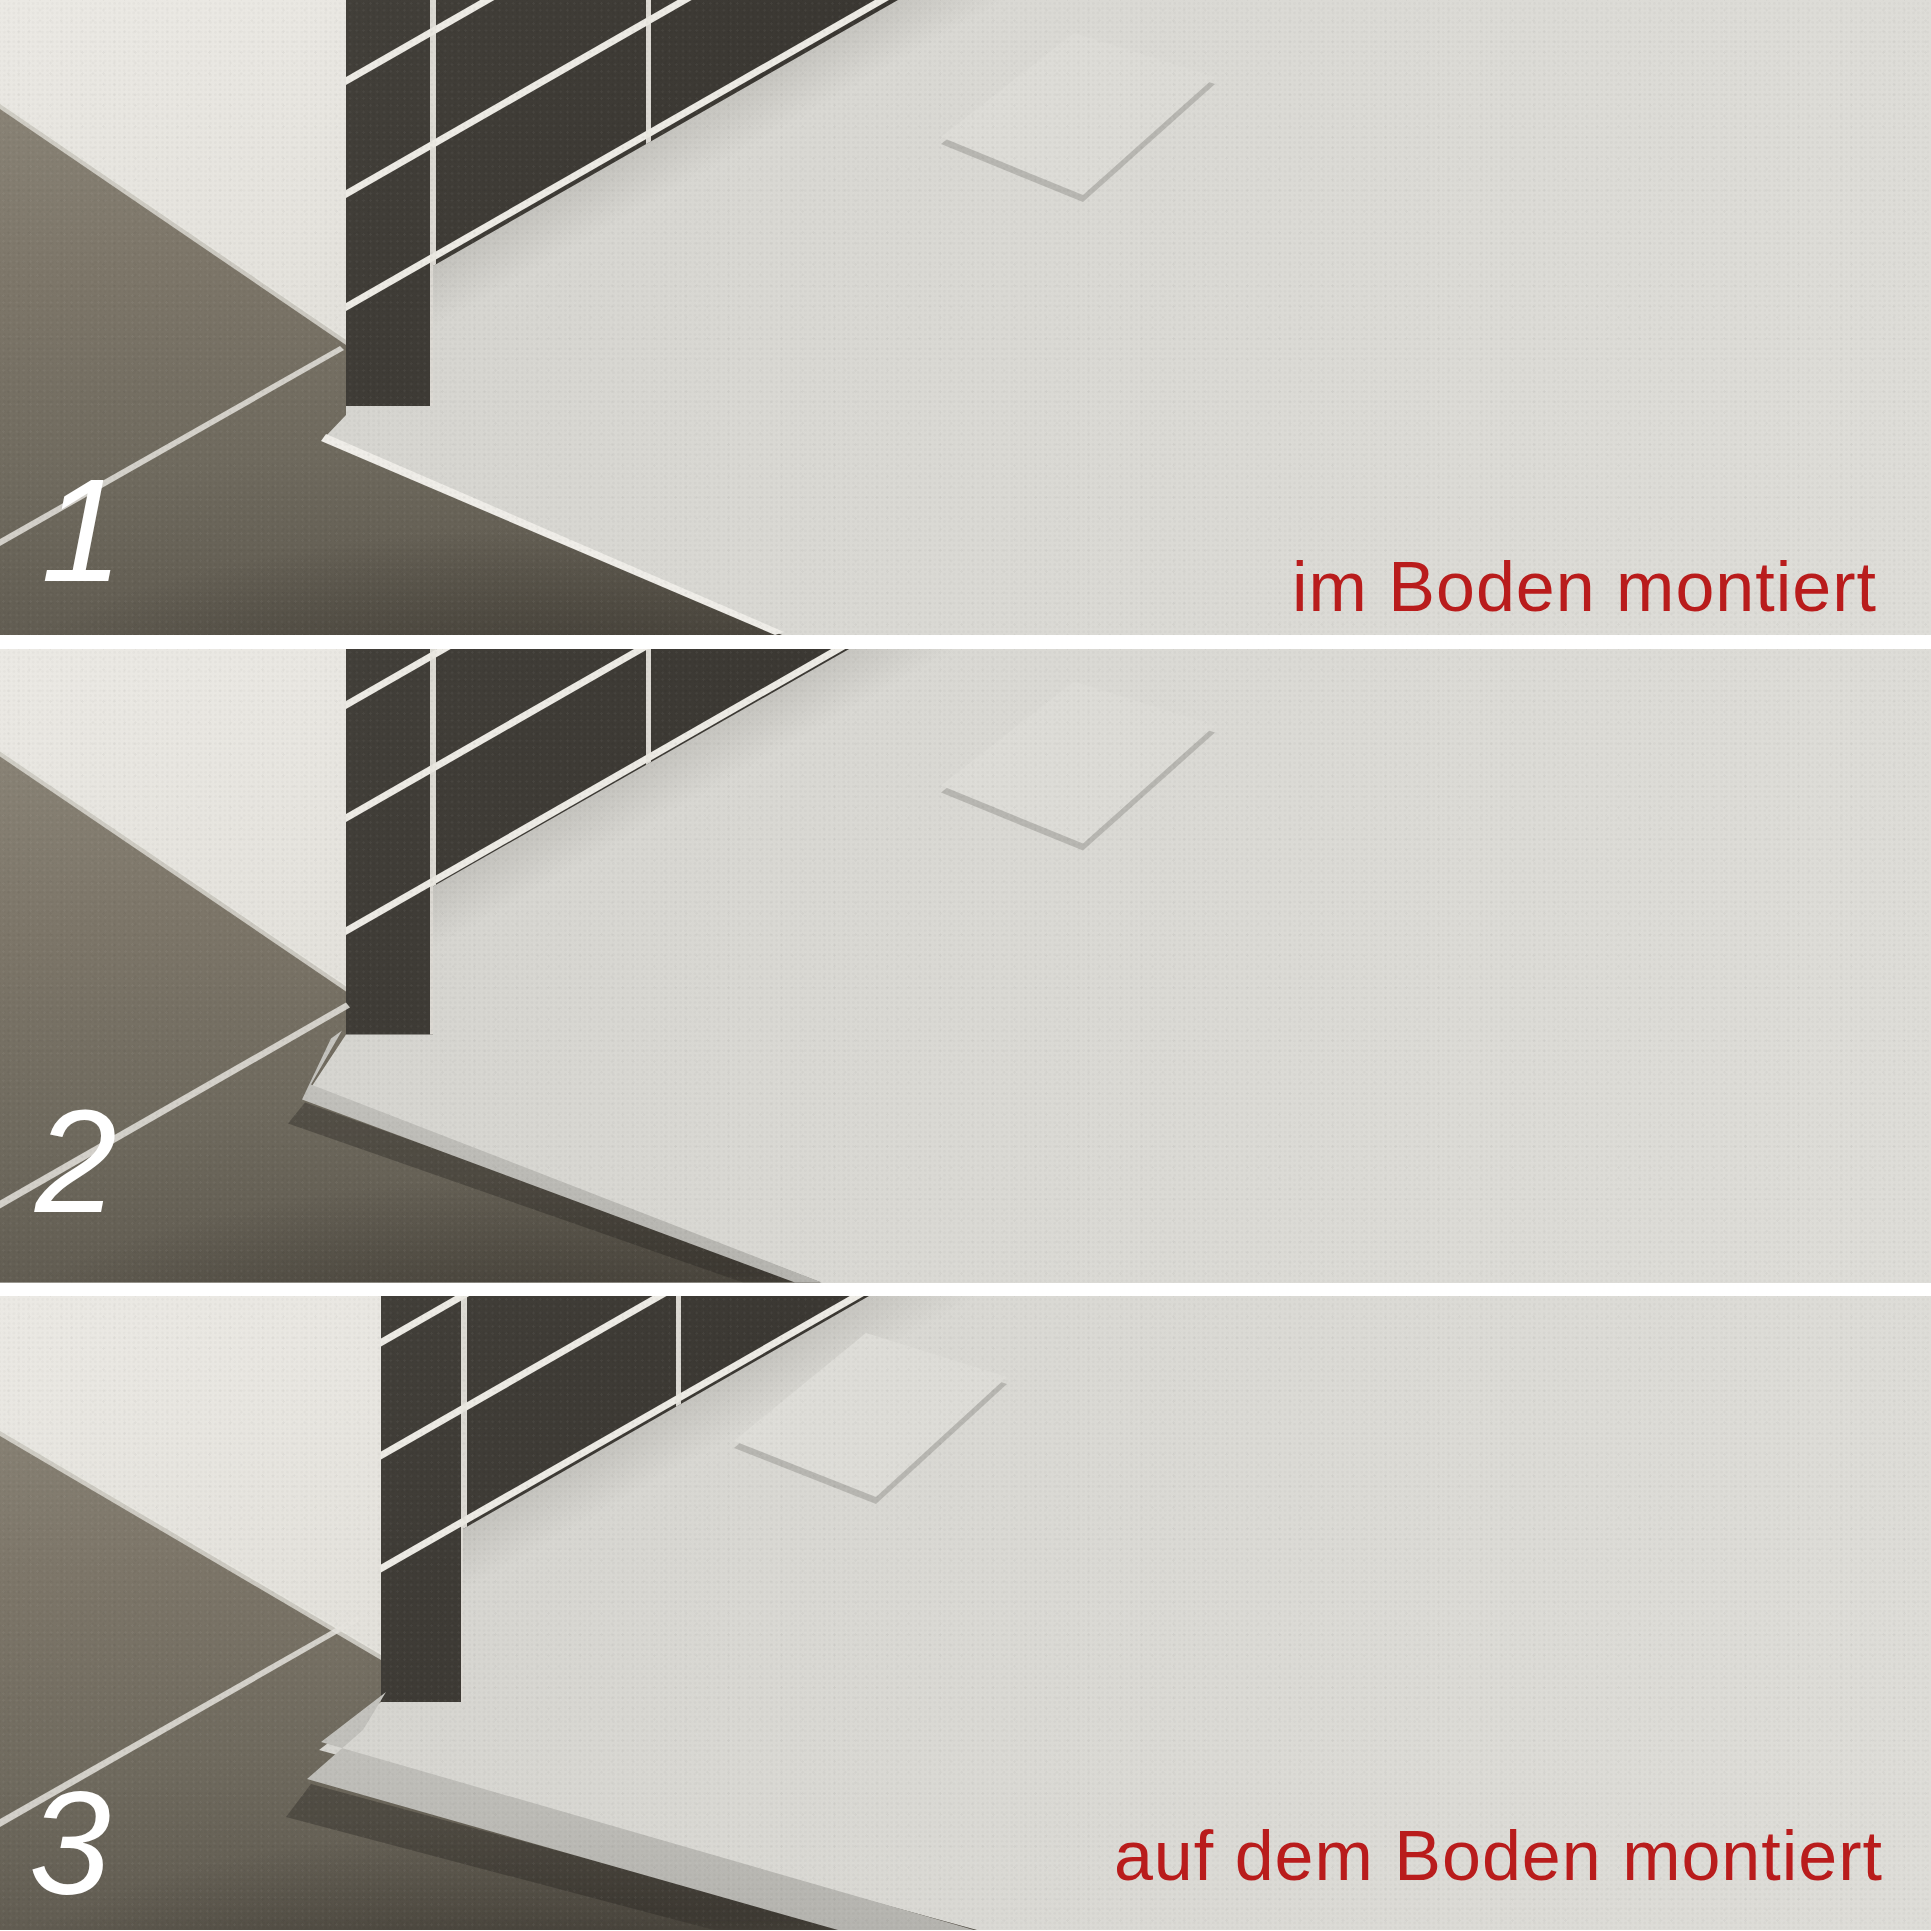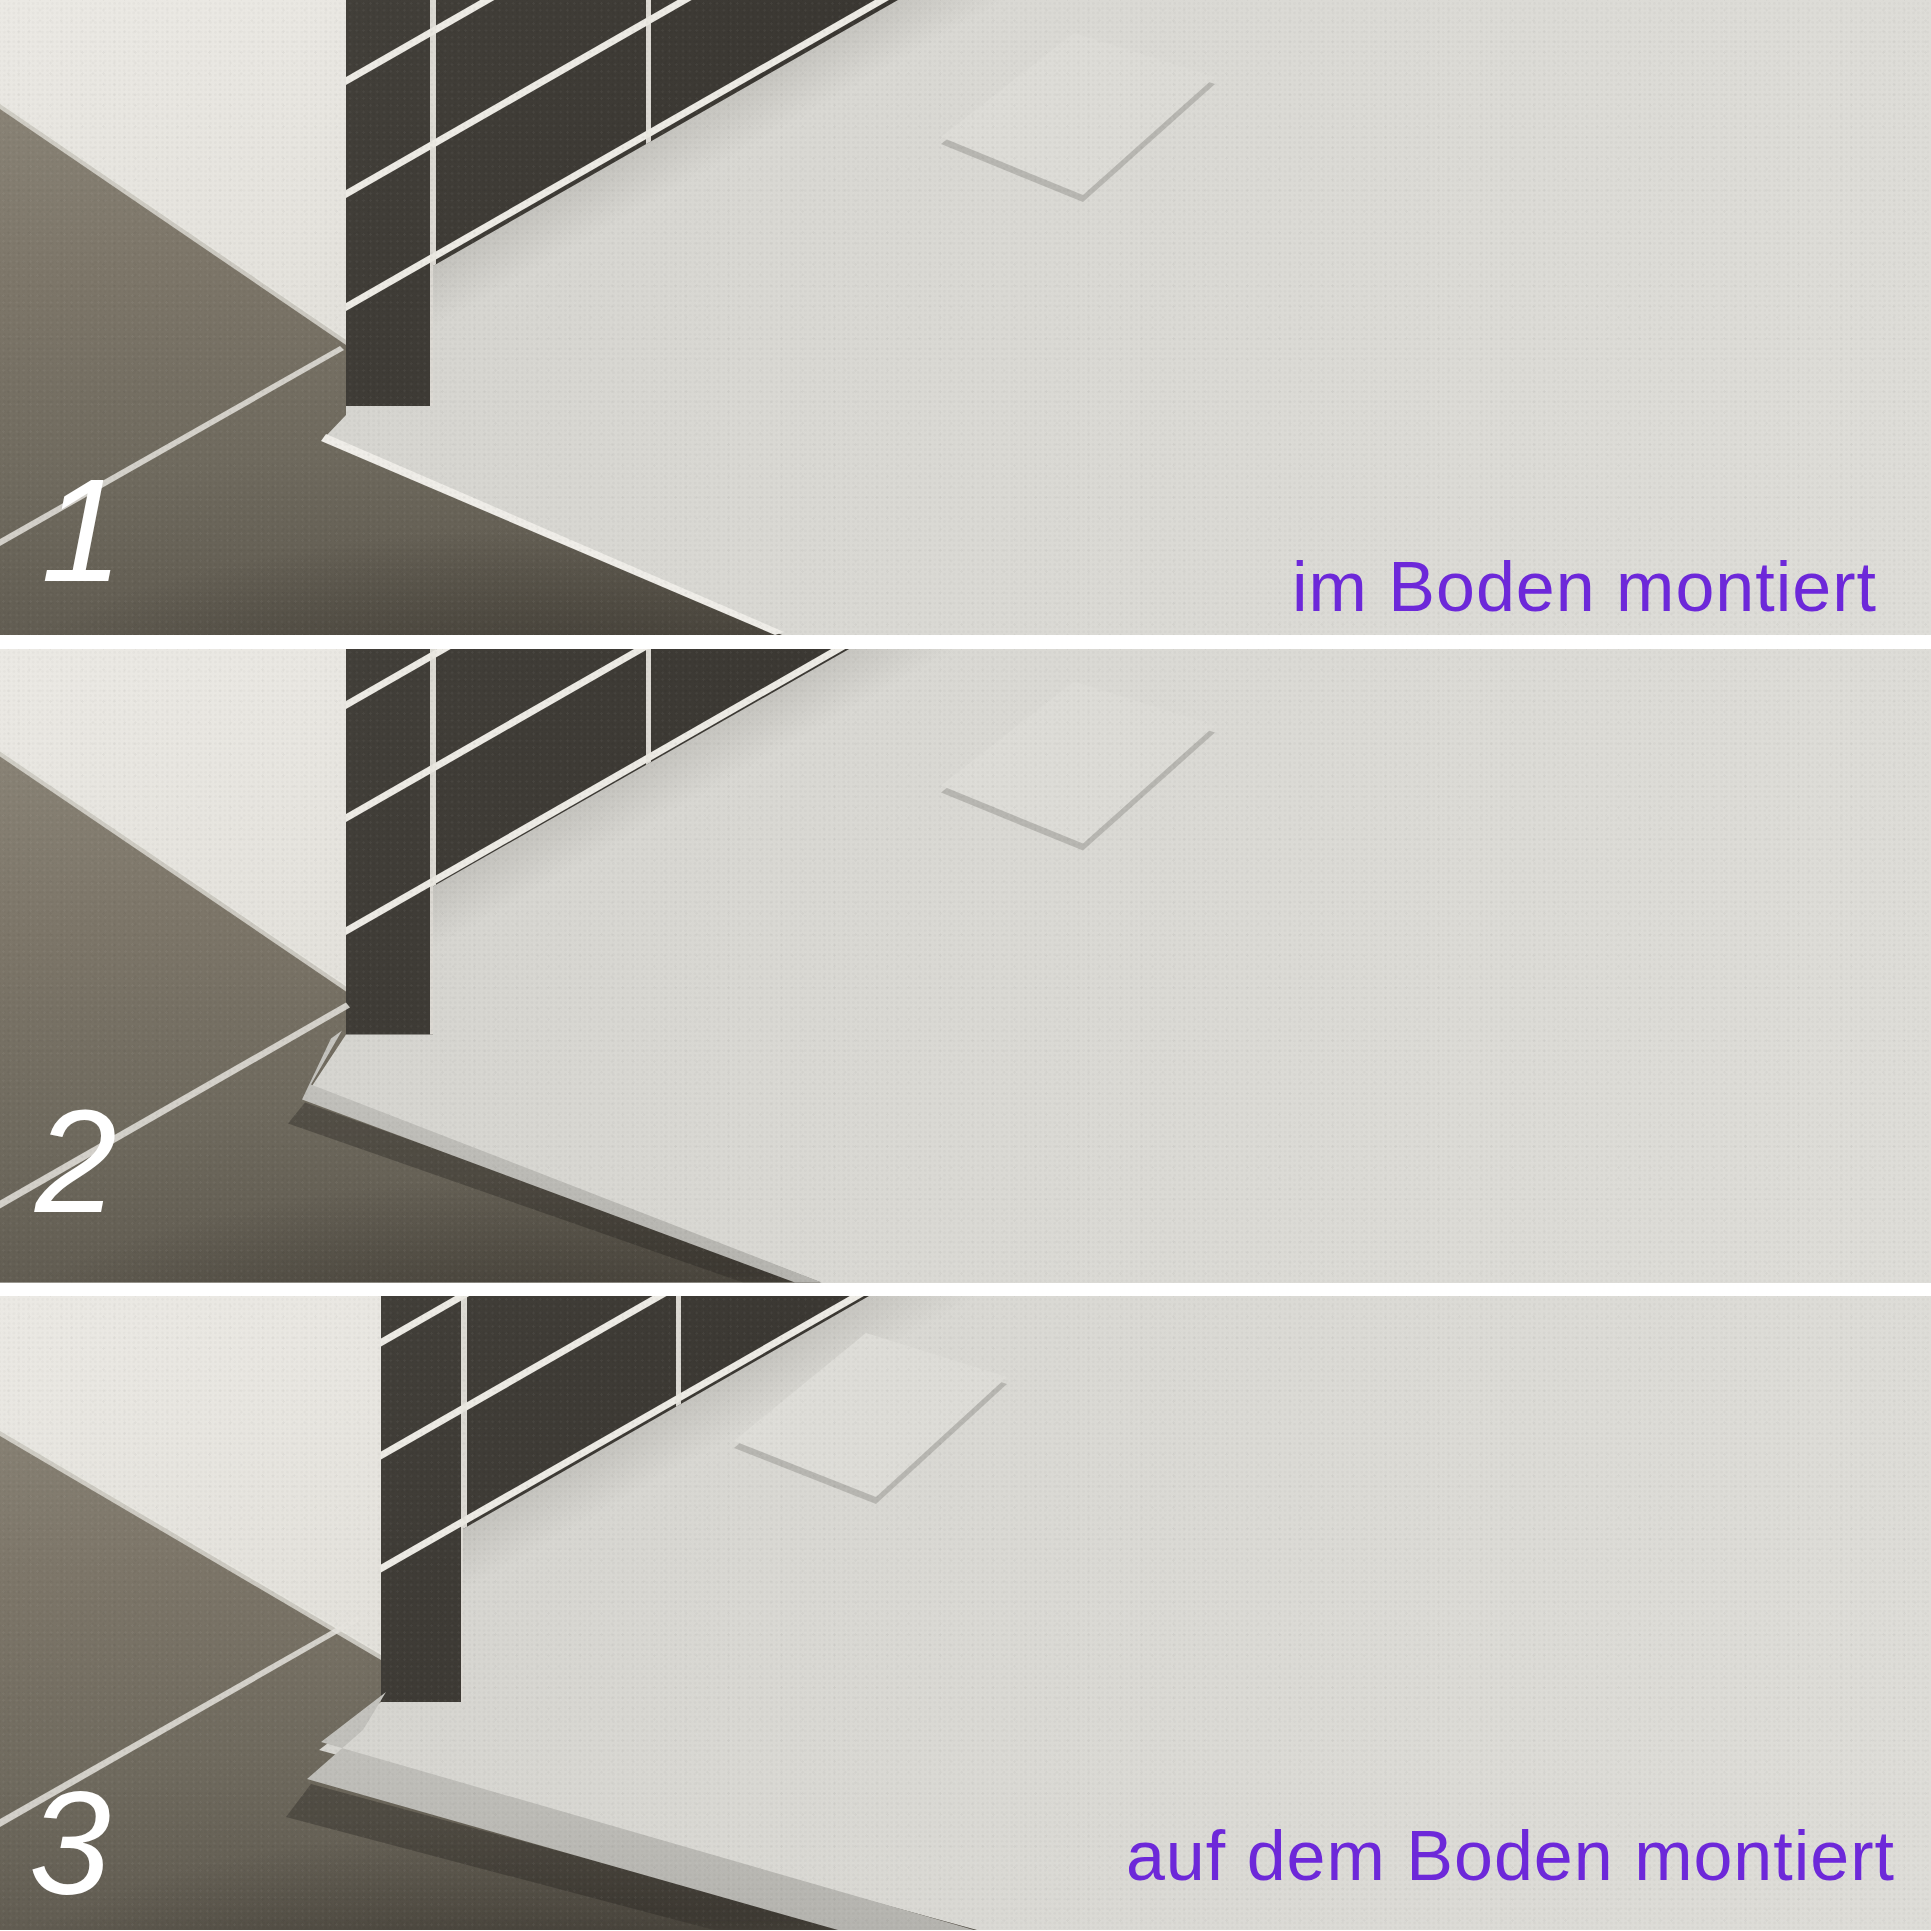--- a/index.html
+++ b/index.html
@@ -85,24 +85,24 @@
     radial-gradient(rgba(0,0,0,.045) 1px,transparent 1.3px),
     radial-gradient(rgba(0,0,0,.03) 1.2px,transparent 1.5px);
     background-size:6.8px 6.8px,10.6px 10.6px,4.8px 4.8px;
     background-position:0 0,2.9px 4.8px,1.9px 1px;}
 
   
   .num{position:absolute;color:#ffffff;font-style:italic;font-size:147px;line-height:1;font-weight:400;}
   .p1 .num{left:41px;bottom:31px;}
   .p2 .num{left:35px;bottom:48px;}
   .p3 .num{left:29px;bottom:13.5px;}
-  .label{position:absolute;color:#6d28d9;font-size:70px;line-height:1;letter-spacing:1px;white-space:nowrap;}
+  .label{position:absolute;color:#b91c1c;font-size:70px;line-height:1;letter-spacing:1px;white-space:nowrap;}
   .p1 .label{right:54px;bottom:13.5px;}
   .p2 .label{right:48px;bottom:25px;}
-  .p3 .label{right:36px;bottom:39px;}
+  .p3 .label{right:48px;bottom:39px;}
 </style>
 </head>
 <body>
 
 <section class="panel p1">
   <div class="layer tray"></div>
   <div class="trayshadow"></div>
   <div class="layer wall"></div>
   <div class="layer tiles">
     <div class="tgrout tg1"></div>

